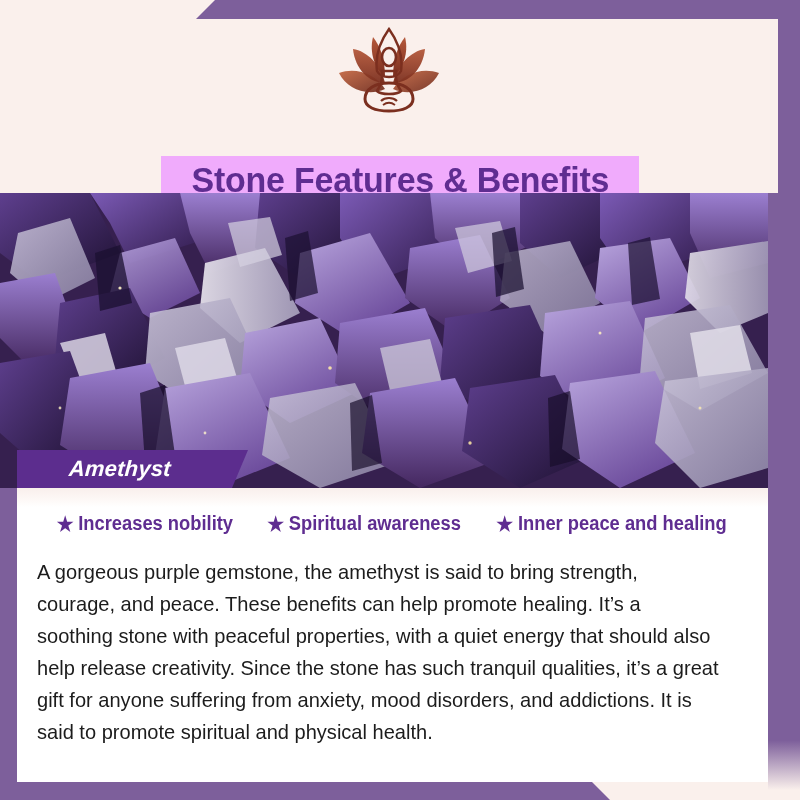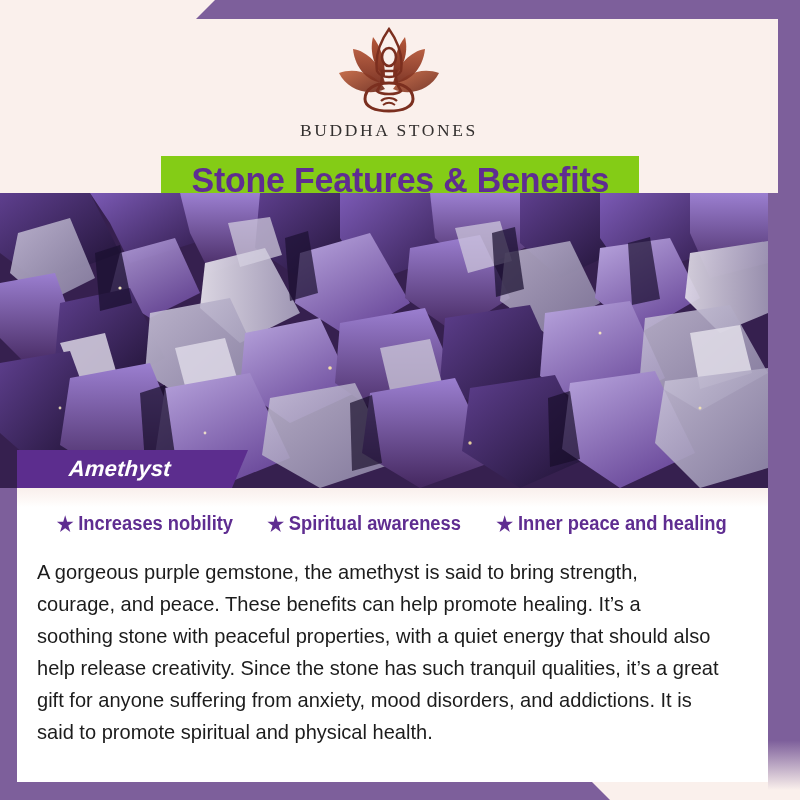--- a/index.html
+++ b/index.html
@@ -84,21 +84,21 @@
     color: #33302f;
     font-weight: 400;
   }
 
   .title-bar {
     position: absolute;
     left: 161px;
     top: 137px;
     width: 478px;
     height: 48px;
-    background: #84cc16;
+    background: #f0abfc;
     display: flex;
     align-items: center;
     justify-content: center;
   }
   .title-text {
     font-family: "Liberation Sans Narrow", "Liberation Sans", sans-serif;
     font-size: 35px;
     font-weight: bold;
     color: #5f2d91;
     letter-spacing: -0.2px;
@@ -236,21 +236,20 @@
 
         <ellipse cx="66" cy="30" rx="7" ry="9" fill="none" stroke="#7b2f1f" stroke-width="2.6"></ellipse>
 
         <path d="M59 44 C60 52 58 58 54 64 C58 68 74 68 78 64 C74 58 72 52 73 44 Z" fill="none" stroke="#7b2f1f" stroke-width="2.6"></path>
 
         <path d="M42 72 C42 62 52 56 66 56 C80 56 90 62 90 72 C90 80 80 84 66 84 C52 84 42 80 42 72 Z" fill="none" stroke="#7b2f1f" stroke-width="3"></path>
 
         <path d="M58 74 C62 70 70 70 74 74" fill="none" stroke="#7b2f1f" stroke-width="2.2"></path>
         <path d="M60 78 C64 75 68 75 72 78" fill="none" stroke="#7b2f1f" stroke-width="1.8"></path>
       </svg>
-      <div class="logo-text">BUDDHA STONES</div>
     </div>
 
     <div class="title-bar">
       <div class="title-text">Stone Features &amp; Benefits</div>
     </div>
   </div>
 
   <div class="hero">
     <svg viewBox="0 0 768 295" preserveAspectRatio="none">
       <defs>

